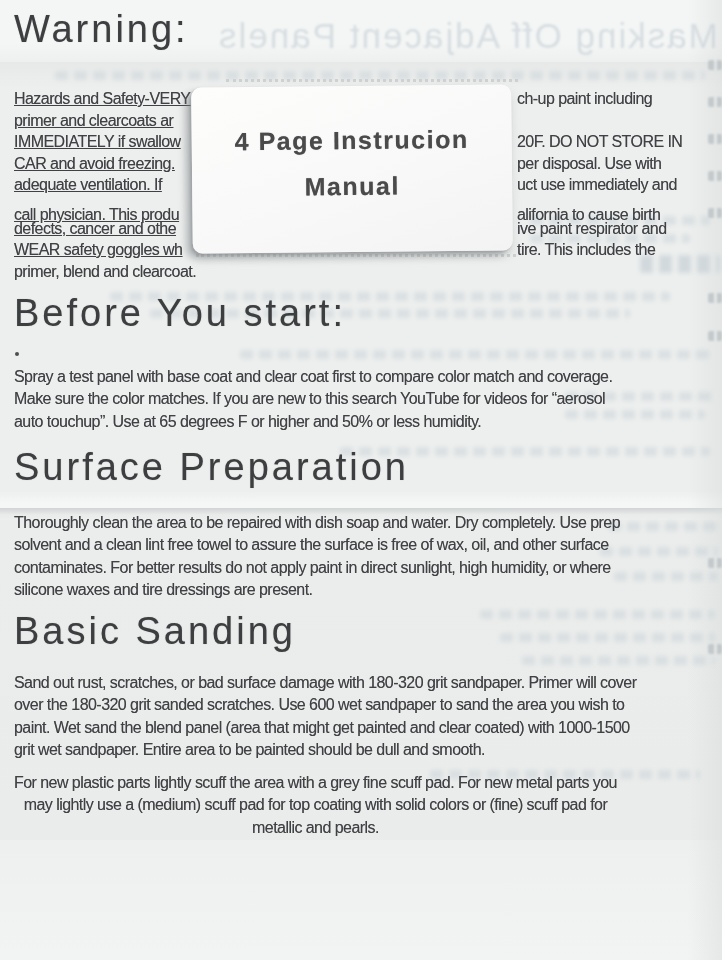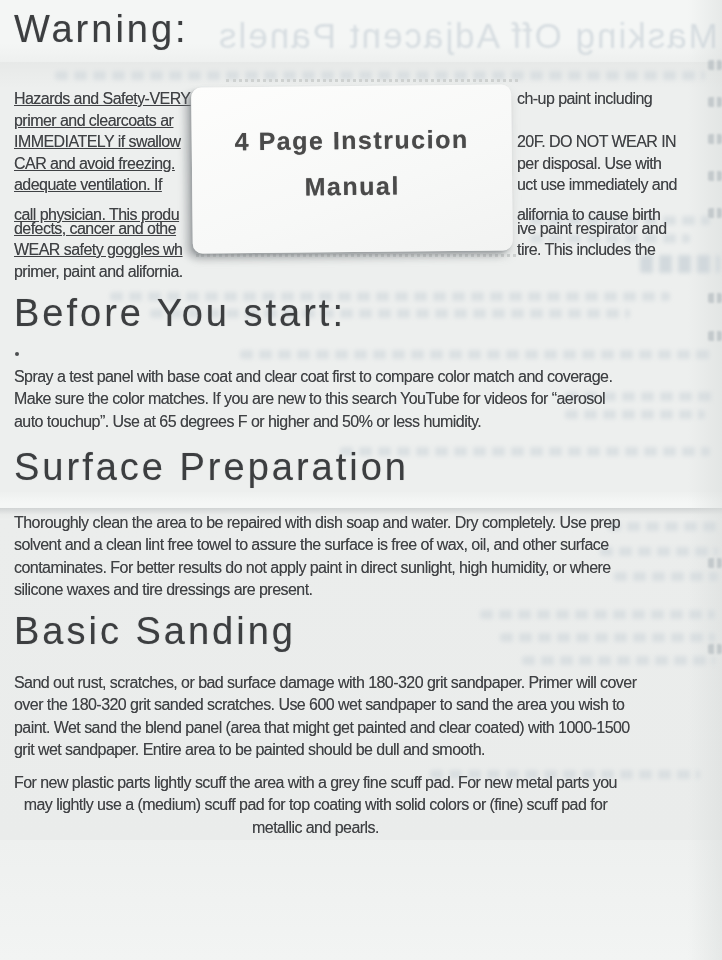--- a/index.html
+++ b/index.html
@@ -116,21 +116,21 @@
 
   <div class="wrow body-text" style="top:88px;">
     <span class="wleft">Hazards and Safety-VERY</span>
     <span class="wright">ch-up paint including</span>
   </div>
   <div class="wrow body-text" style="top:110px;">
     <span class="wleft">primer and clearcoats ar</span>
   </div>
   <div class="wrow body-text" style="top:131px;">
     <span class="wleft">IMMEDIATELY if swallow</span>
-    <span class="wright">20F. DO NOT WEAR IN</span>
+    <span class="wright">20F. DO NOT STORE IN</span>
   </div>
   <div class="wrow body-text" style="top:153px;">
     <span class="wleft">CAR and avoid freezing.</span>
     <span class="wright">per disposal. Use with</span>
   </div>
   <div class="wrow body-text" style="top:174px;">
     <span class="wleft">adequate ventilation. If</span>
     <span class="wright">uct use immediately and</span>
   </div>
   <div class="wrow body-text" style="top:204px;">
@@ -139,21 +139,21 @@
   </div>
   <div class="wrow body-text" style="top:218px;">
     <span class="wleft">defects, cancer and othe</span>
     <span class="wright">ive paint respirator and</span>
   </div>
   <div class="wrow body-text" style="top:239px;padding-left:20px;">
     <span class="wleft">WEAR safety goggles wh</span>
     <span class="wright">tire. This includes the</span>
   </div>
   <div class="wrow body-text" style="top:261px;">
-    <span class="wleft-full">primer, paint and alifornia.</span>
+    <span class="wleft-full">primer, blend and clearcoat.</span>
   </div>
 
   <div class="sticker-backing-top"></div>
   <div class="sticker-backing-bottom"></div>
   <div class="sticker">
     <div class="sticker-line">4 Page Instrucion</div>
     <div class="sticker-line sticker-line2">Manual</div>
   </div>
 
   <div class="h1" style="top:292px;">Before You start:</div>

